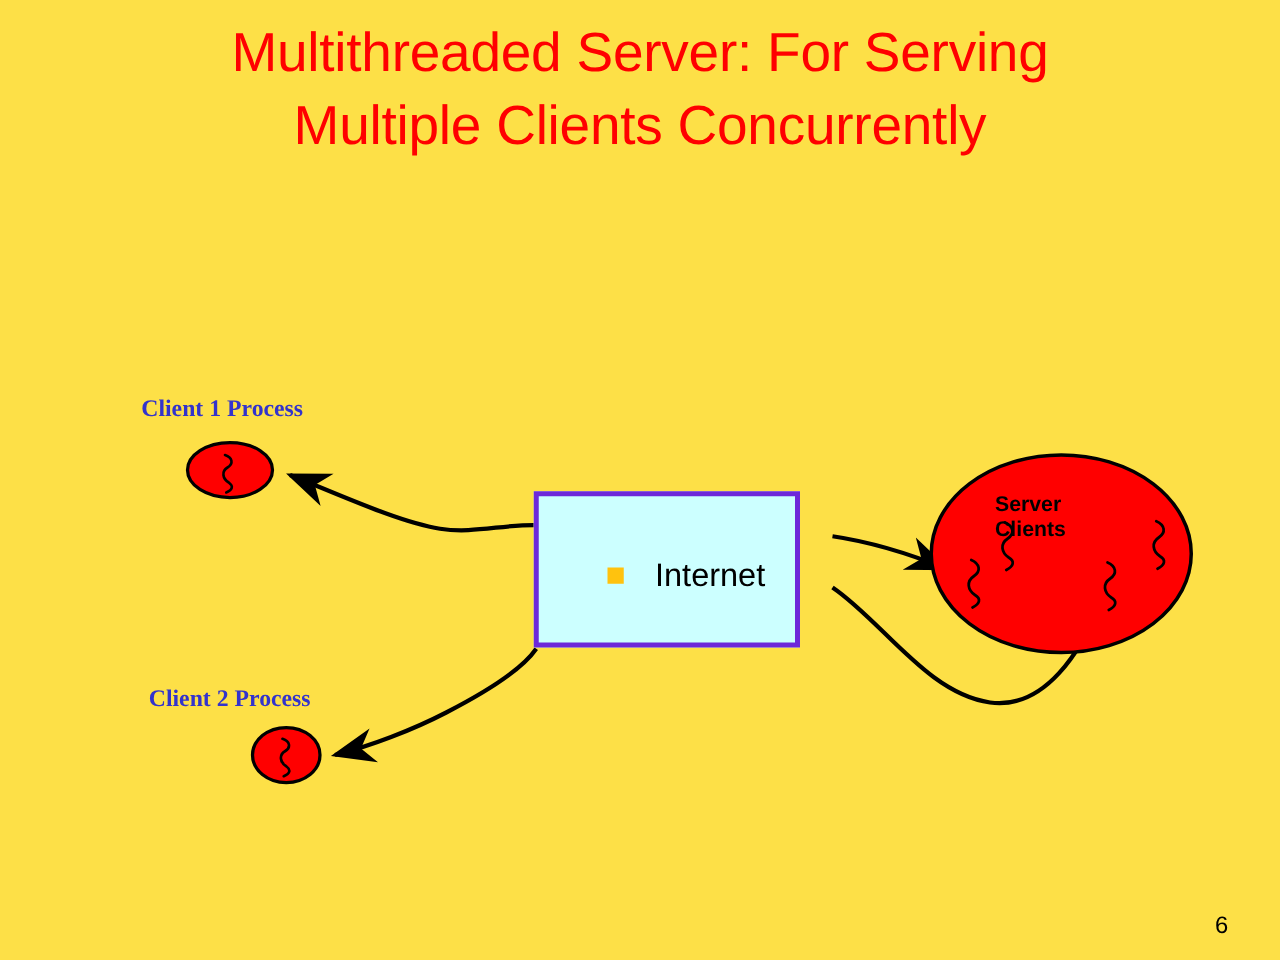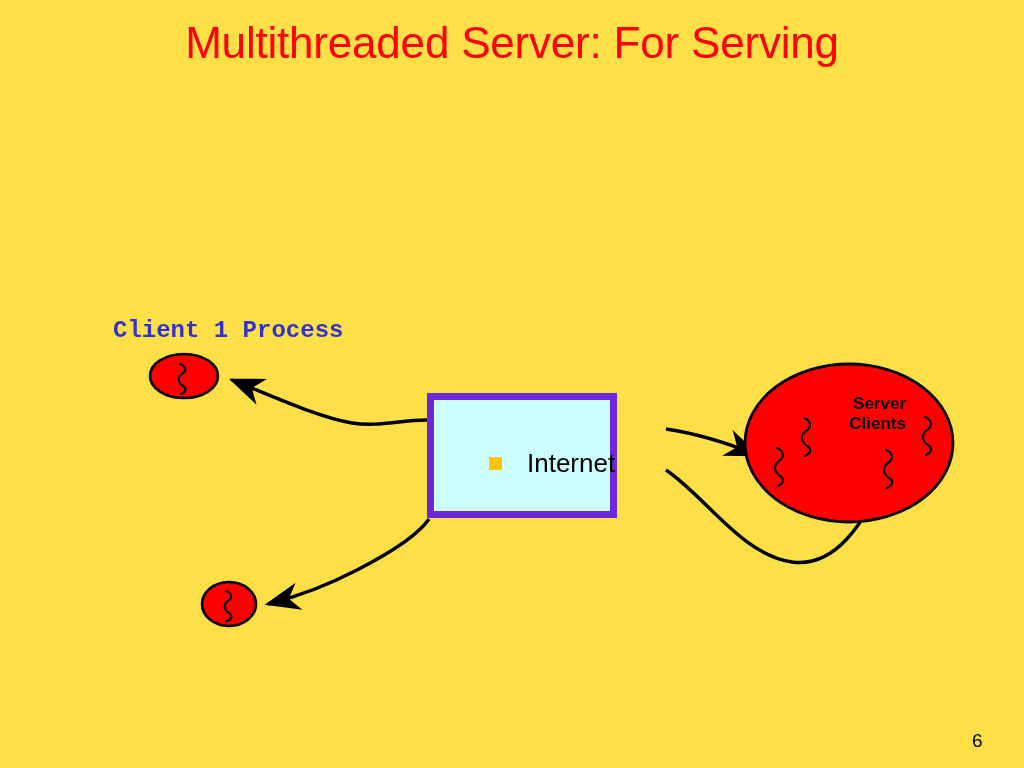--- a/index.html
+++ b/index.html
@@ -39,36 +39,36 @@
     position: absolute;
     left: 0;
     top: 0;
     width: 1024px;
     height: 768px;
   }
   .proc-label {
     position: absolute;
     color: #3333cc;
     font-weight: bold;
-    font-size: 24px;
-    font-family: Liberation Mono, monospace;
+    font-size: 19px;
+    font-family: Liberation Serif, serif;
     white-space: nowrap;
   }
   #label-client1 { left: 113px; top: 317px; }
   #label-client2 { left: 119px; top: 549px; }
   #label-server  { left: 752px; top: 314px; }
 
   .internet-box {
     position: absolute;
     left: 427px;
     top: 393px;
-    width: 190px;
+    width: 213px;
     height: 125px;
     background: #ccffff;
-    border: 7px solid #6d28d9;
+    border: 4px solid #6d28d9;
     box-sizing: border-box;
   }
   .internet-row {
     position: absolute;
     left: 55px;
     top: 48px;
     display: flex;
     align-items: center;
   }
   .bullet-square {
@@ -83,21 +83,21 @@
     color: #000000;
     font-size: 26px;
     font-family: "Liberation Sans", sans-serif;
     white-space: nowrap;
   }
   .server-threads-label {
     position: absolute;
     left: 796px;
     top: 394px;
     width: 110px;
-    text-align: right;
+    text-align: left;
     color: #000000;
     font-weight: bold;
     font-size: 17px;
     line-height: 1.15;
     font-family: "Liberation Sans", sans-serif;
   }
   .page-number {
     position: absolute;
     left: 972px;
     top: 730px;
@@ -106,20 +106,21 @@
     font-family: "Liberation Sans", sans-serif;
   }
 </style>
 </head>
 <body>
 
 <div id="slide">
 
   <div class="title">
     <div>Multithreaded Server: For Serving</div>
+    <div>Multiple Clients Concurrently</div>
   </div>
 
   <svg class="diagram-svg" viewBox="0 0 1024 768" xmlns="http://www.w3.org/2000/svg">
     <defs>
       <marker id="arrowhead" markerWidth="11" markerHeight="9" refX="9.4" refY="4.5" orient="auto" markerUnits="strokeWidth">
         <path d="M0,0.4 L10.4,4.5 L0,8.6 L3.1,4.5 Z" fill="#000000"></path>
       </marker>
     </defs>
 
     <path d="M427,420 C400,420 378,427 352,423 C320,418 272,396 232,380" fill="none" stroke="#000000" stroke-width="3.4" marker-end="url(#arrowhead)"></path>
@@ -138,20 +139,21 @@
 
     <ellipse cx="849" cy="443" rx="104" ry="79" fill="#ff0000" stroke="#000000" stroke-width="2.8"></ellipse>
 
     <path d="M777,448 C784,451 785,457 779,461 C773,465 774,472 780,476 C785,479 784,483 778,486" fill="none" stroke="#000000" stroke-width="2.2" stroke-linecap="round"></path>
     <path d="M804,418 C811,421 812,427 806,431 C800,435 801,442 807,446 C812,449 811,453 805,456" fill="none" stroke="#000000" stroke-width="2.2" stroke-linecap="round"></path>
     <path d="M886,450 C893,453 894,459 888,463 C882,467 883,474 889,478 C894,481 893,485 887,488" fill="none" stroke="#000000" stroke-width="2.2" stroke-linecap="round"></path>
     <path d="M925,417 C932,420 933,426 927,430 C921,434 922,441 928,445 C933,448 932,452 926,455" fill="none" stroke="#000000" stroke-width="2.2" stroke-linecap="round"></path>
   </svg>
 
   <div class="proc-label" id="label-client1">Client 1 Process</div>
+  <div class="proc-label" id="label-client2">Client 2 Process</div>
 
   <div class="internet-box">
     <div class="internet-row">
       <span class="bullet-square"></span>
       <span class="internet-text">Internet</span>
     </div>
   </div>
 
   <div class="server-threads-label">
     <div>Server</div>

